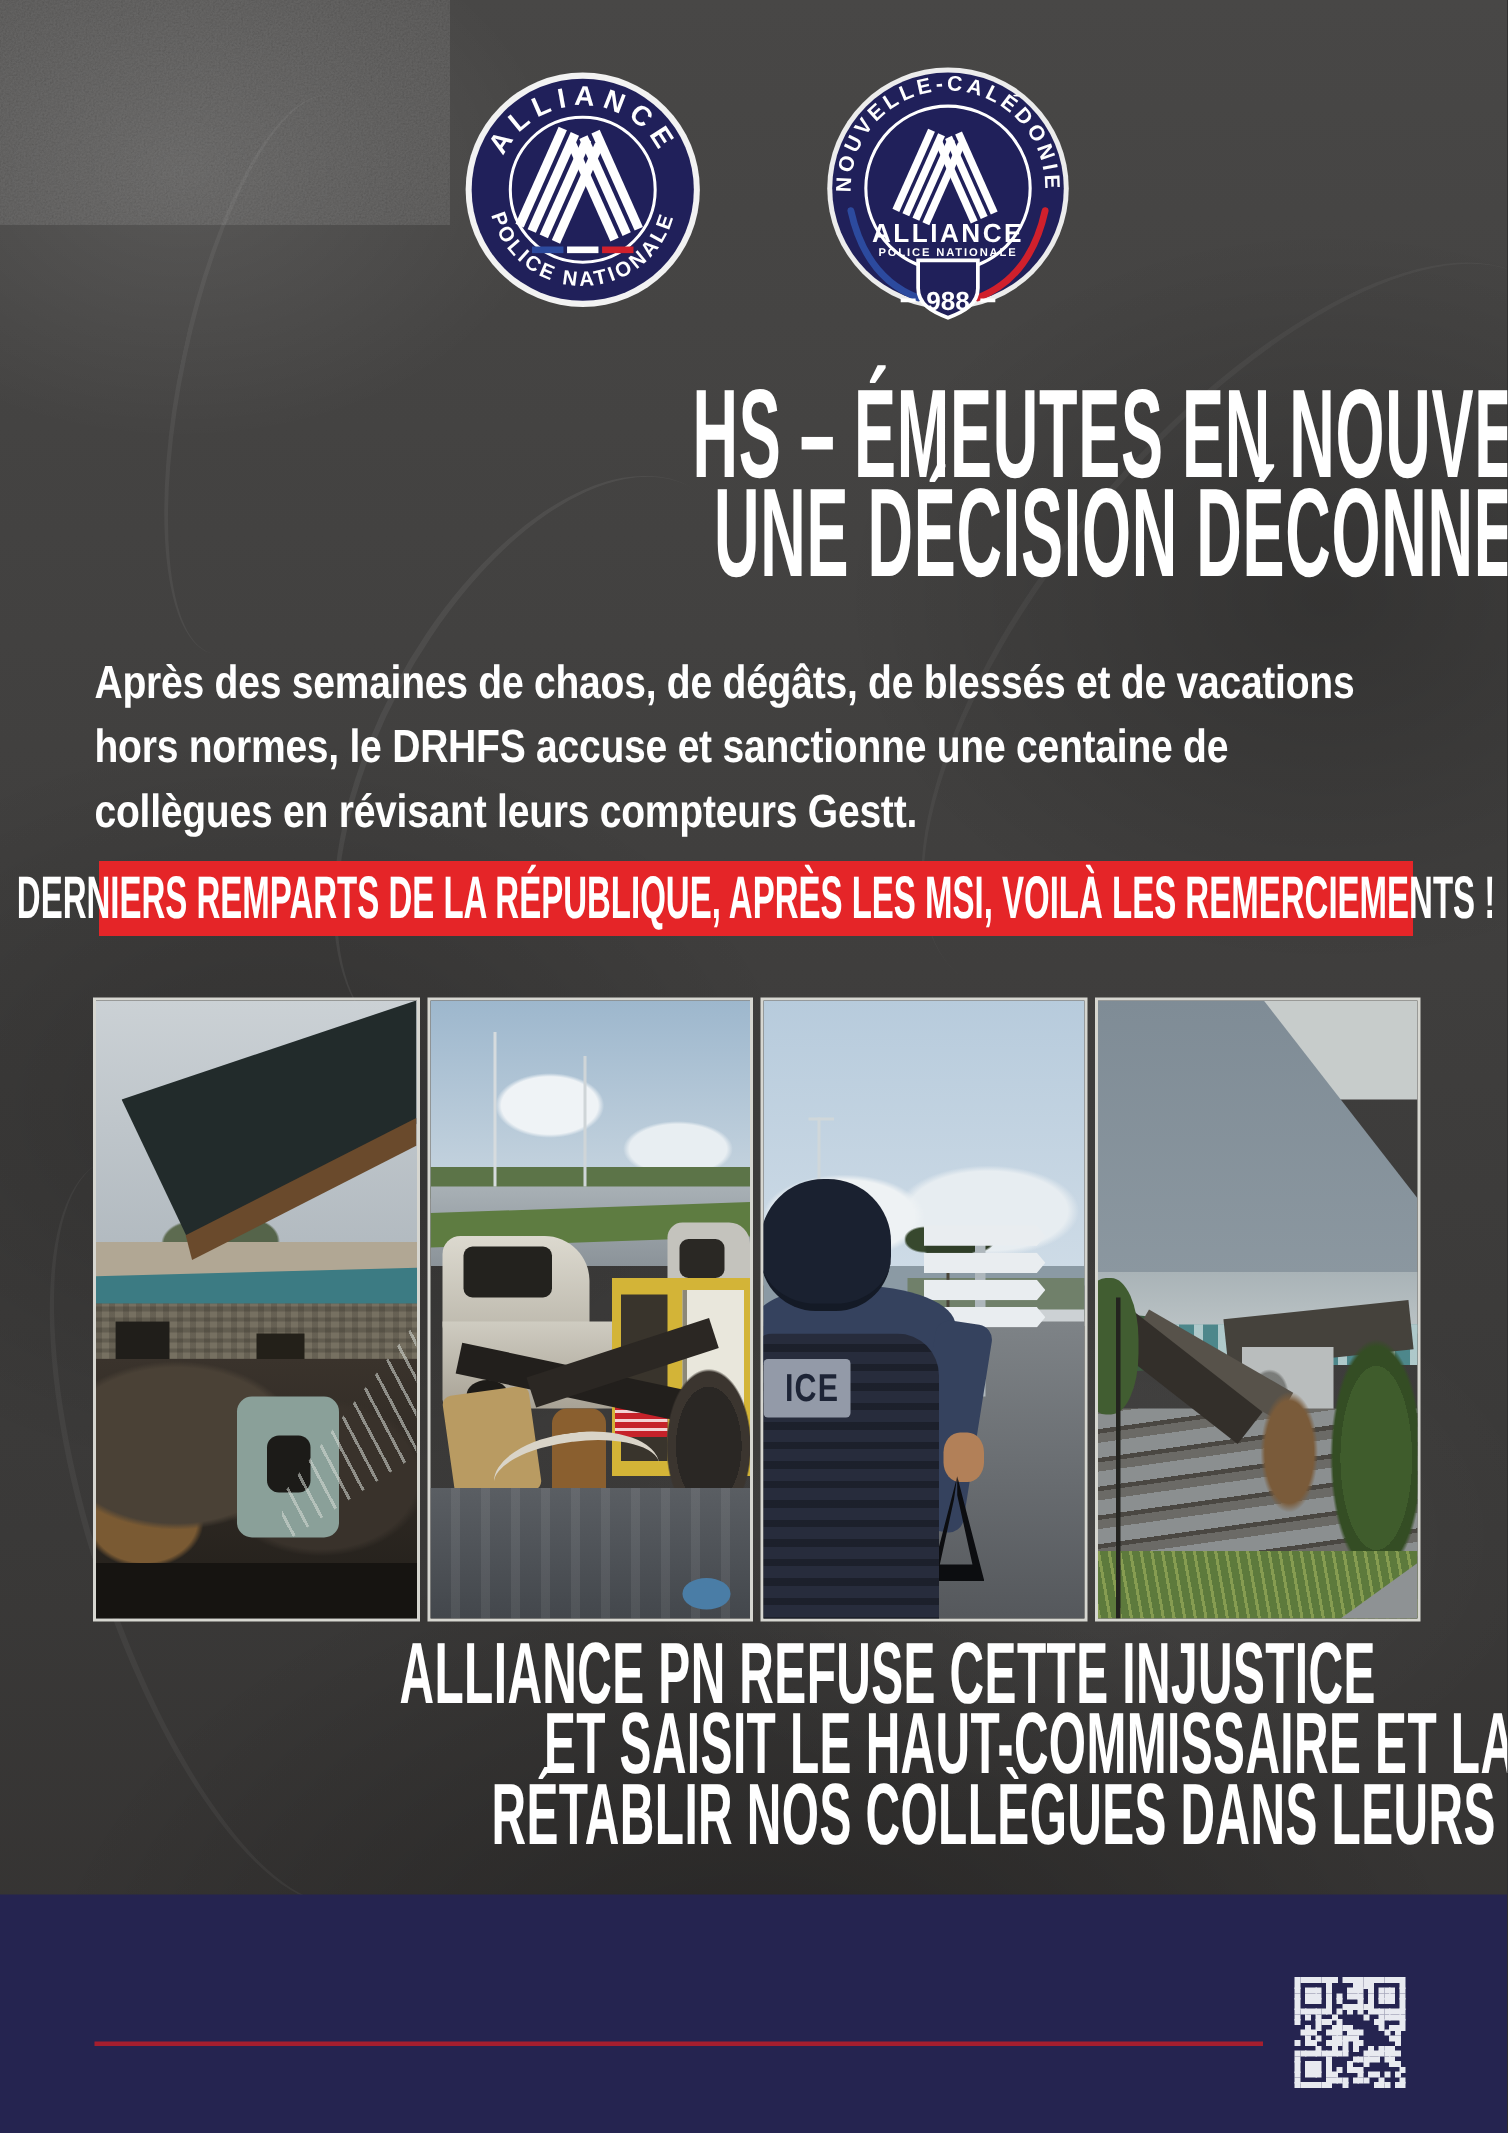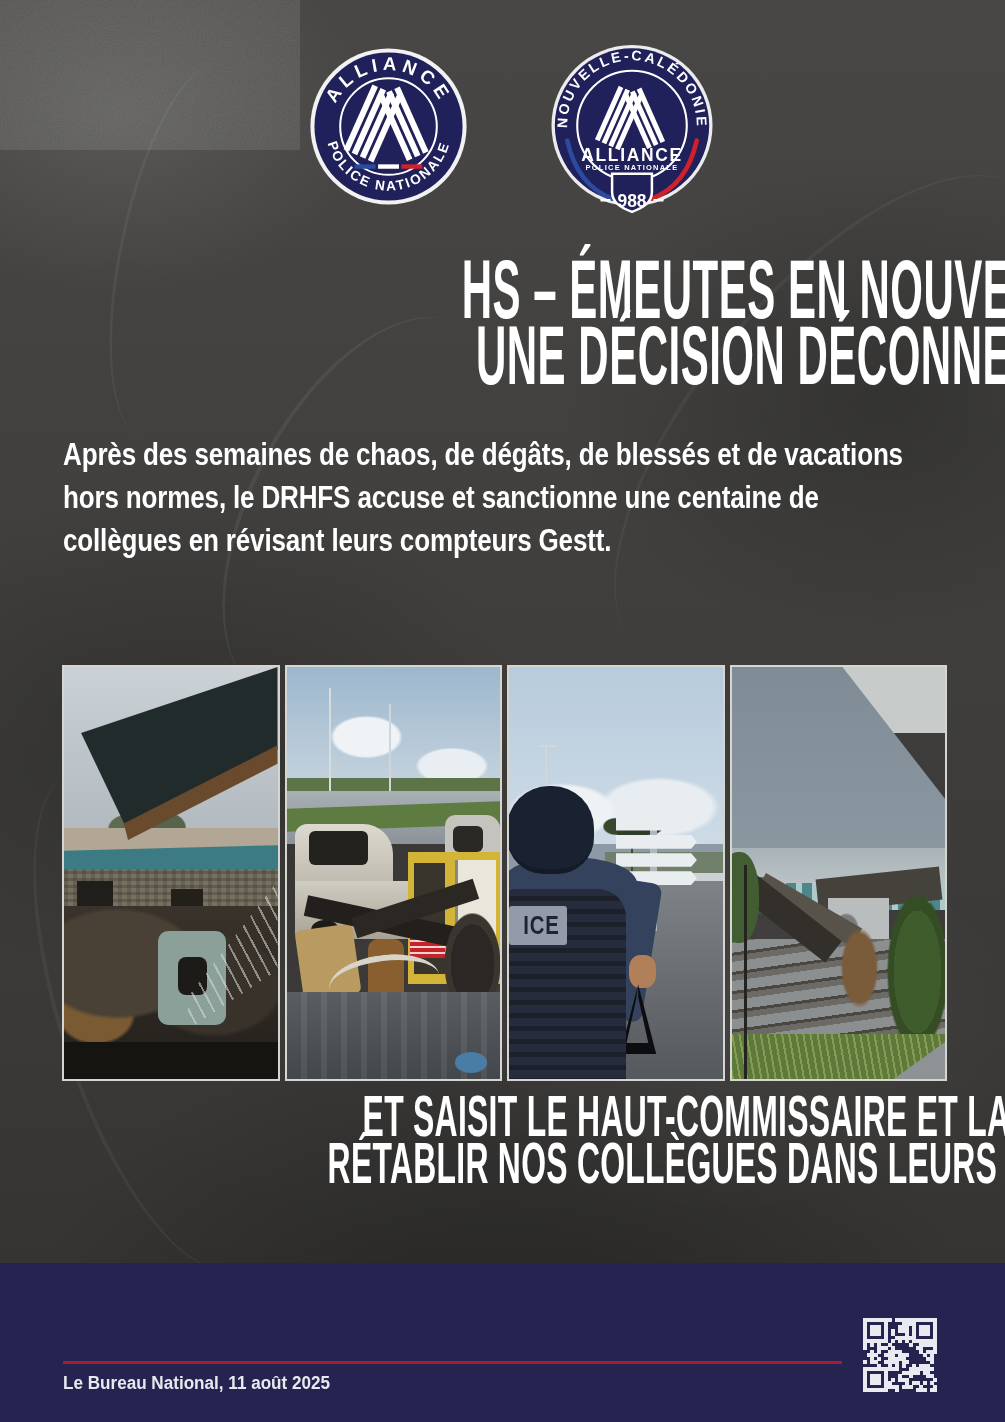--- a/index.html
+++ b/index.html
@@ -241,20 +241,23 @@
     <div class="cline"><span>HS – ÉMEUTES EN NOUVELLE-CALÉDONIE :</span></div>
     <div class="cline"><span>UNE DÉCISION DÉCONNECTÉE DU TERRAIN !</span></div>
   </div>
 
   <div class="intro">
     <div class="lline"><span>Après des semaines de chaos, de dégâts, de blessés et de vacations</span></div>
     <div class="lline"><span>hors normes, le DRHFS accuse et sanctionne une centaine de</span></div>
     <div class="lline"><span>collègues en révisant leurs compteurs Gestt.</span></div>
   </div>
 
+  <div class="banner">
+    <span>DERNIERS REMPARTS DE LA RÉPUBLIQUE, APRÈS LES MSI, VOILÀ LES REMERCIEMENTS !</span>
+  </div>
 
   <div class="photos">
 
     <div class="photo" aria-label="Carcasses de voitures incendiées devant un bâtiment en pierre au auvent effondré">
       <div class="p1-sky"></div>
       <div class="p1-palm"></div>
       <div class="p1-far"></div>
       <div class="p1-teal"></div>
       <div class="p1-stone"></div>
       <div class="p1-win1"></div>
@@ -345,27 +348,27 @@
       <div class="p4-branches"></div>
       <div class="p4-bushl"></div>
       <div class="p4-bushr"></div>
       <div class="p4-grass"></div>
       <div class="p4-pole"></div>
       <div class="p4-roadcorner"></div>
     </div>
   </div>
 
   <div class="statement">
+    <div class="cline"><span>ALLIANCE PN REFUSE CETTE INJUSTICE</span></div>
     <div class="cline"><span>ET SAISIT LE HAUT-COMMISSAIRE ET LA DGPN AFIN DE</span></div>
     <div class="cline"><span>RÉTABLIR NOS COLLÈGUES DANS LEURS DROITS</span></div>
   </div>
 
   <div class="footer">
     <div class="rule"></div>
-    <div class="byline"><span>Le Bureau National, 11 août 2025</span></div>
     <div class="qr" id="qr">
         <i style="left: 0px; top: 0px; width: 4px; height: 4px;"></i>
         <i style="left: 3.52381px; top: 0px; width: 4px; height: 4px;"></i>
         <i style="left: 7.04762px; top: 0px; width: 4px; height: 4px;"></i>
         <i style="left: 10.5714px; top: 0px; width: 4px; height: 4px;"></i>
         <i style="left: 14.0952px; top: 0px; width: 4px; height: 4px;"></i>
         <i style="left: 17.619px; top: 0px; width: 4px; height: 4px;"></i>
         <i style="left: 21.1429px; top: 0px; width: 4px; height: 4px;"></i>
         <i style="left: 24.6667px; top: 0px; width: 4px; height: 4px;"></i>
         <i style="left: 31.7143px; top: 0px; width: 4px; height: 4px;"></i>

